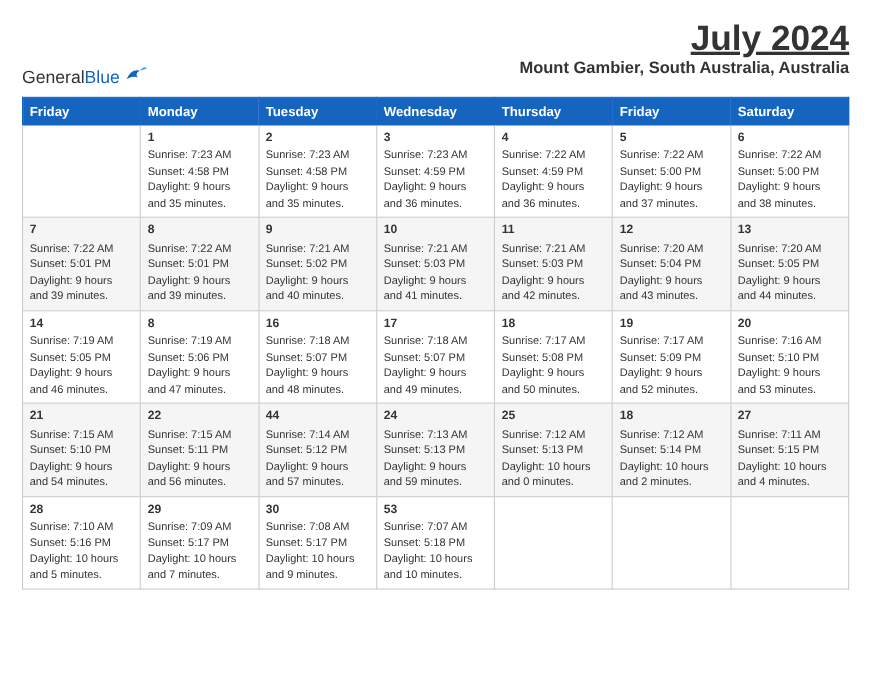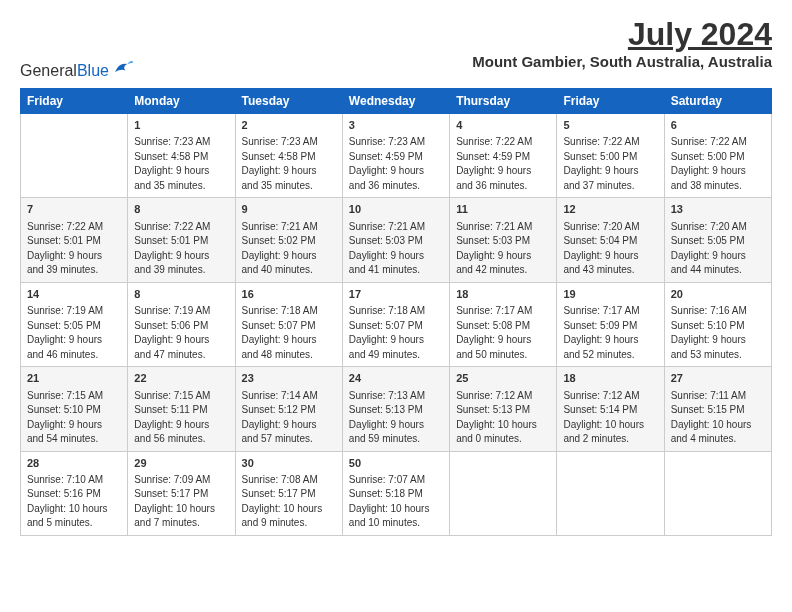--- a/index.html
+++ b/index.html
@@ -279,21 +279,21 @@
 and 54 minutes.</div>
           </td>
           <td>
             <span class="day-num">22</span>
             <div class="day-info" style="white-space: pre-line;">Sunrise: 7:15 AM
 Sunset: 5:11 PM
 Daylight: 9 hours
 and 56 minutes.</div>
           </td>
           <td>
-            <span class="day-num">23</span>
+            <span class="day-num">44</span>
             <div class="day-info" style="white-space: pre-line;">Sunrise: 7:14 AM
 Sunset: 5:12 PM
 Daylight: 9 hours
 and 57 minutes.</div>
           </td>
           <td>
             <span class="day-num">24</span>
             <div class="day-info" style="white-space: pre-line;">Sunrise: 7:13 AM
 Sunset: 5:13 PM
 Daylight: 9 hours
@@ -337,21 +337,21 @@
 and 7 minutes.</div>
           </td>
           <td>
             <span class="day-num">30</span>
             <div class="day-info" style="white-space: pre-line;">Sunrise: 7:08 AM
 Sunset: 5:17 PM
 Daylight: 10 hours
 and 9 minutes.</div>
           </td>
           <td>
-            <span class="day-num">50</span>
+            <span class="day-num">53</span>
             <div class="day-info" style="white-space: pre-line;">Sunrise: 7:07 AM
 Sunset: 5:18 PM
 Daylight: 10 hours
 and 10 minutes.</div>
           </td>
           <td></td>
           <td></td>
           <td></td>
         </tr>
       </tbody>

